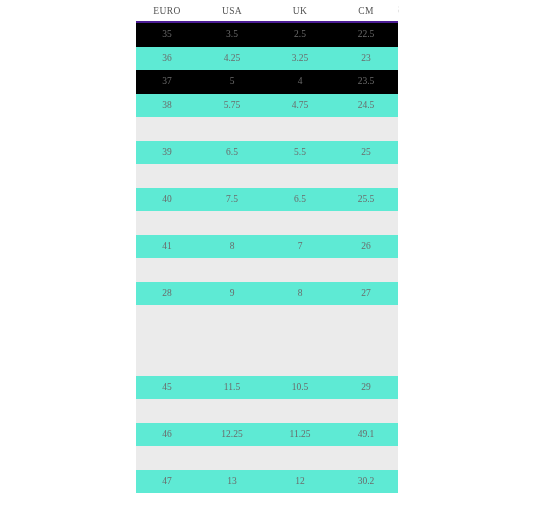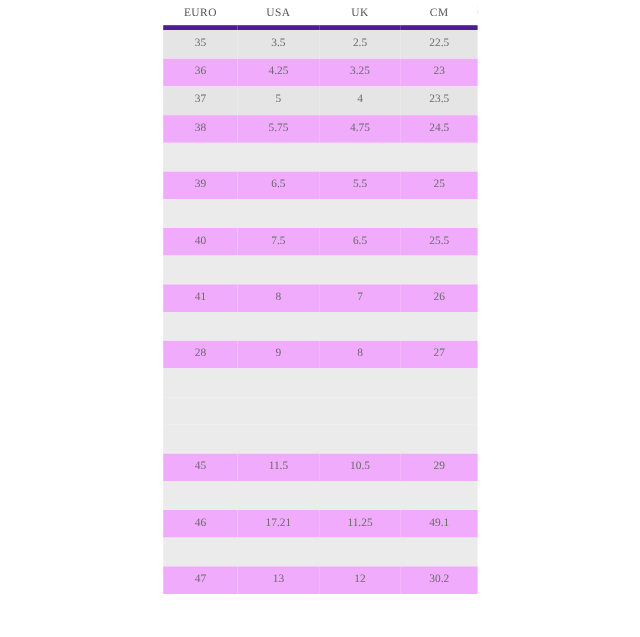--- a/index.html
+++ b/index.html
@@ -44,38 +44,38 @@
   
   thead th {
     font-weight: normal;
     font-size: 9.5px;
     color: #555555;
     letter-spacing: 0.4px;
     text-align: center;
     padding: 0;
     height: 21px;
     vertical-align: middle;
-    border-bottom: 4px solid #4c1d95;
+    border-bottom: 2px solid #4c1d95;
     white-space: nowrap;
   }
 
   
   tbody td {
     font-size: 9.5px;
     color: #6b6b6b;
     text-align: center;
     padding: 0;
     height: 23.5px;
     vertical-align: middle;
     white-space: nowrap;
     line-height: 1;
   }
 
-  tr.shaded td { background: #e5e5e5; }
-  tr.plain  td { background: #f0abfc; }
+  tr.shaded td { background: #000000; }
+  tr.plain  td { background: #5eead4; }
 
   tr.spacer td {
     background: #ebebeb;
     height: 23.5px;
   }
 
   
   #cutoff-col {
     position: absolute;
     left: 398px;
@@ -191,21 +191,21 @@
             <td>45</td>
             <td>11.5</td>
             <td>10.5</td>
             <td>29</td>
           </tr>
           <tr class="spacer shaded">
             <td colspan="4"></td>
           </tr>
           <tr class="plain">
             <td>46</td>
-            <td>17.21</td>
+            <td>12.25</td>
             <td>11.25</td>
             <td>49.1</td>
           </tr>
           <tr class="spacer shaded">
             <td colspan="4"></td>
           </tr>
           <tr class="plain">
             <td>47</td>
             <td>13</td>
             <td>12</td>

